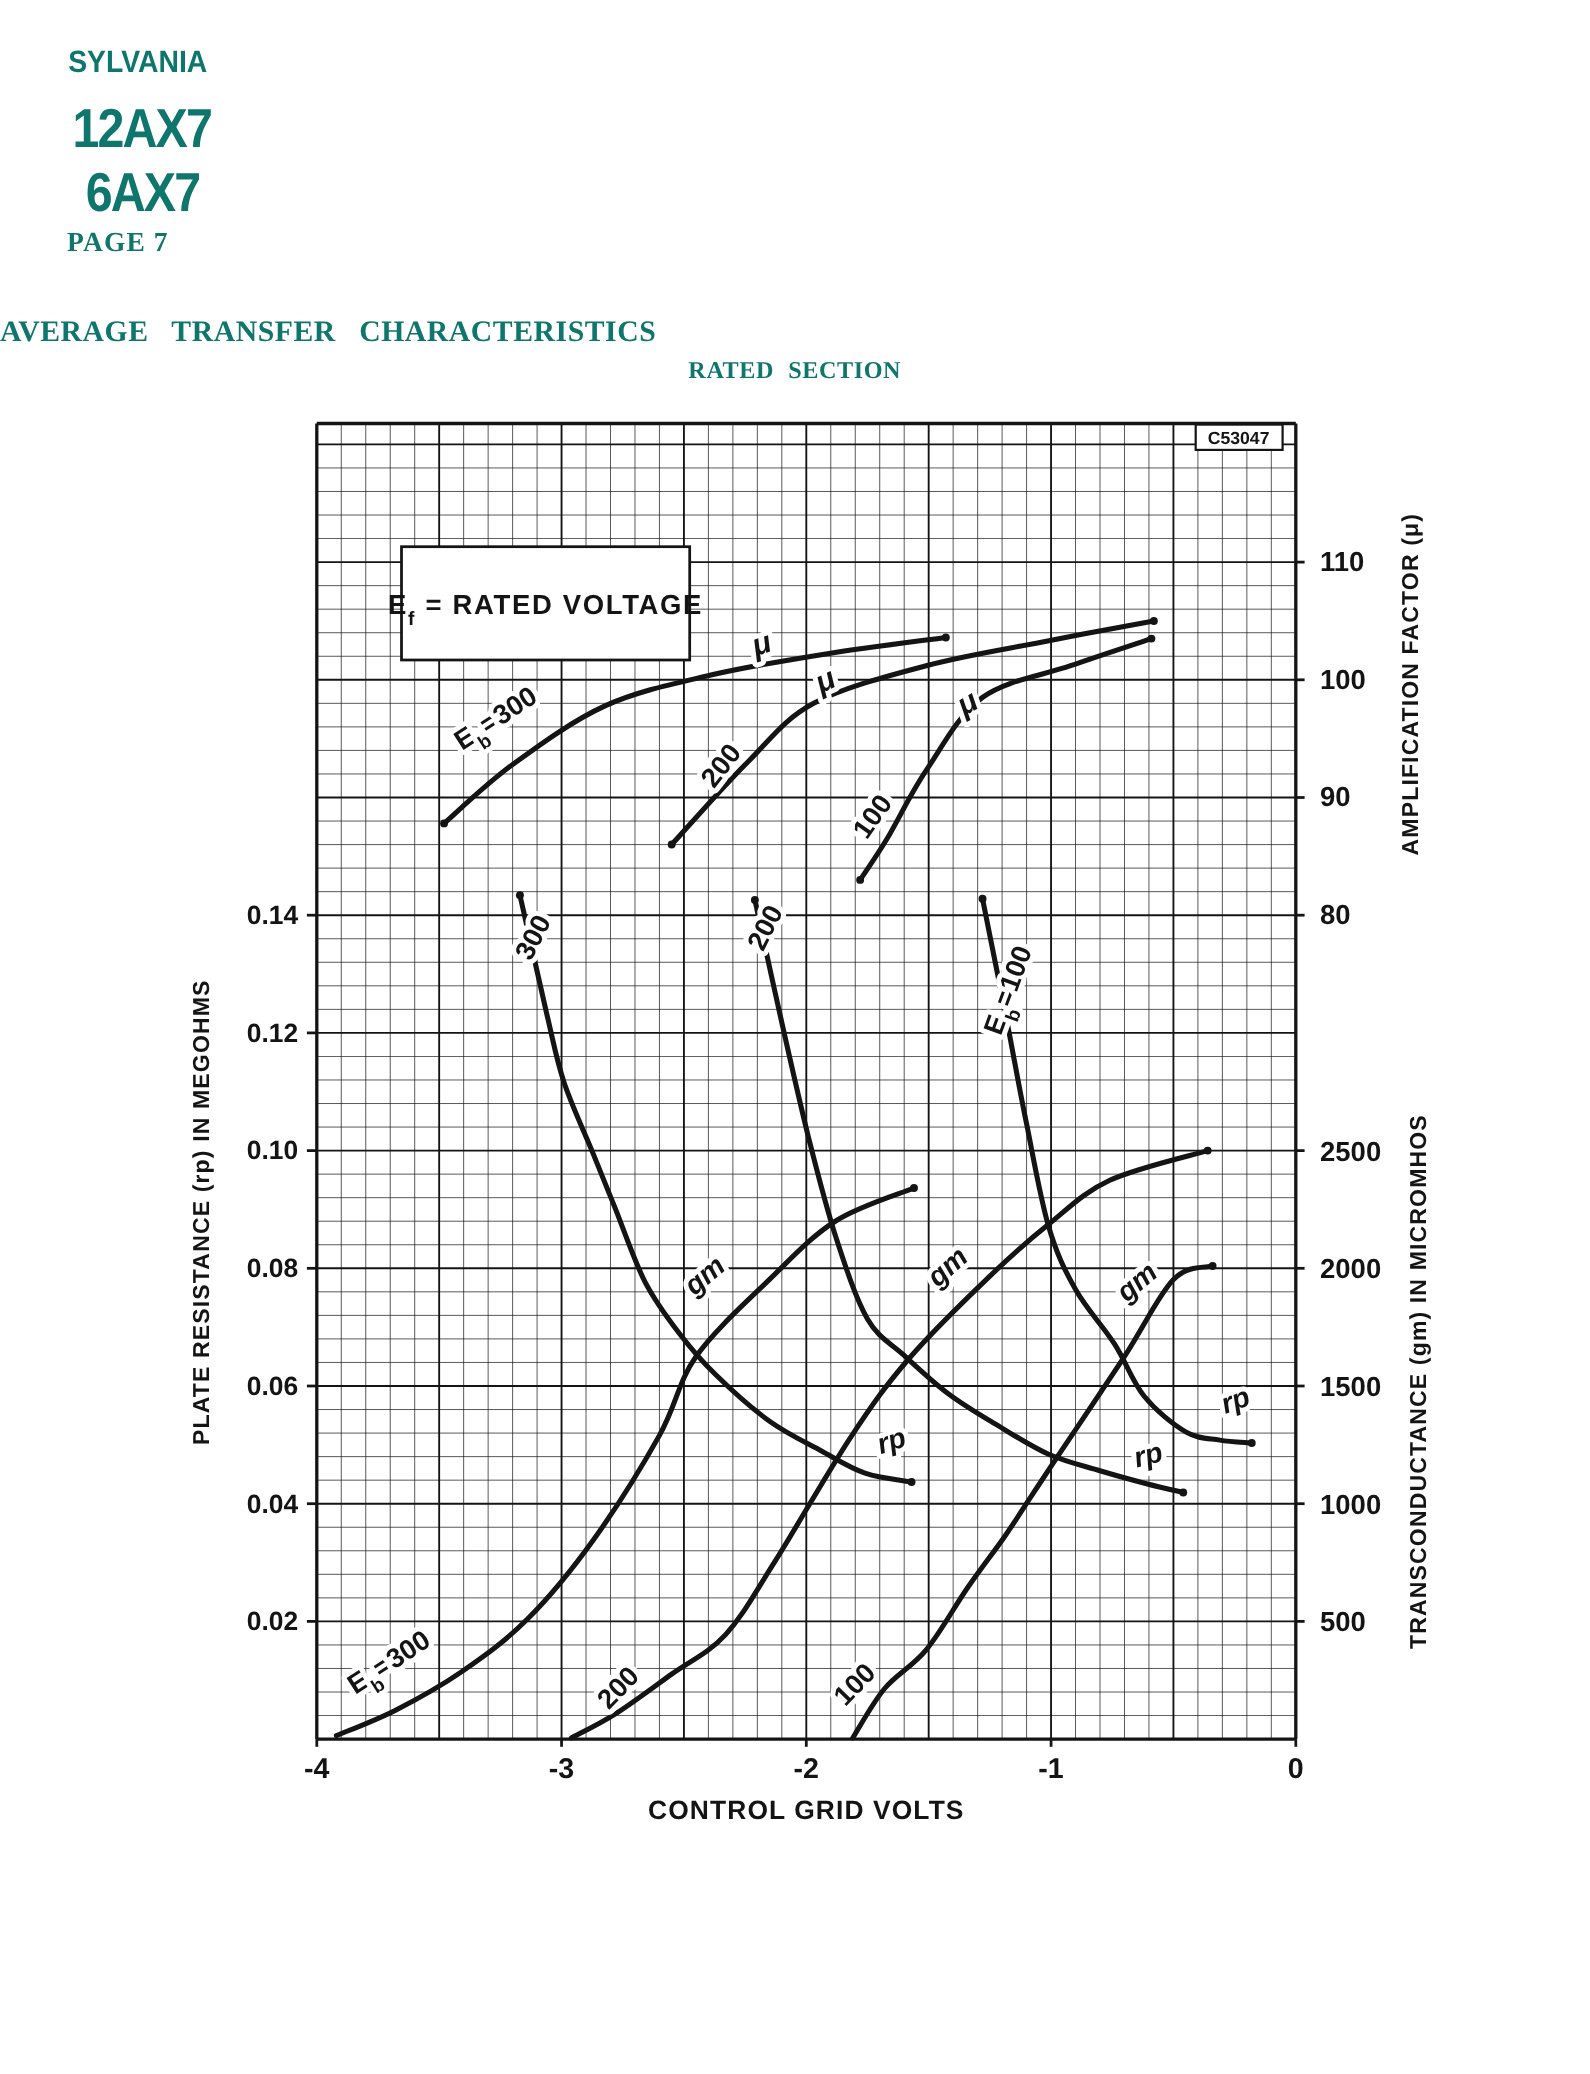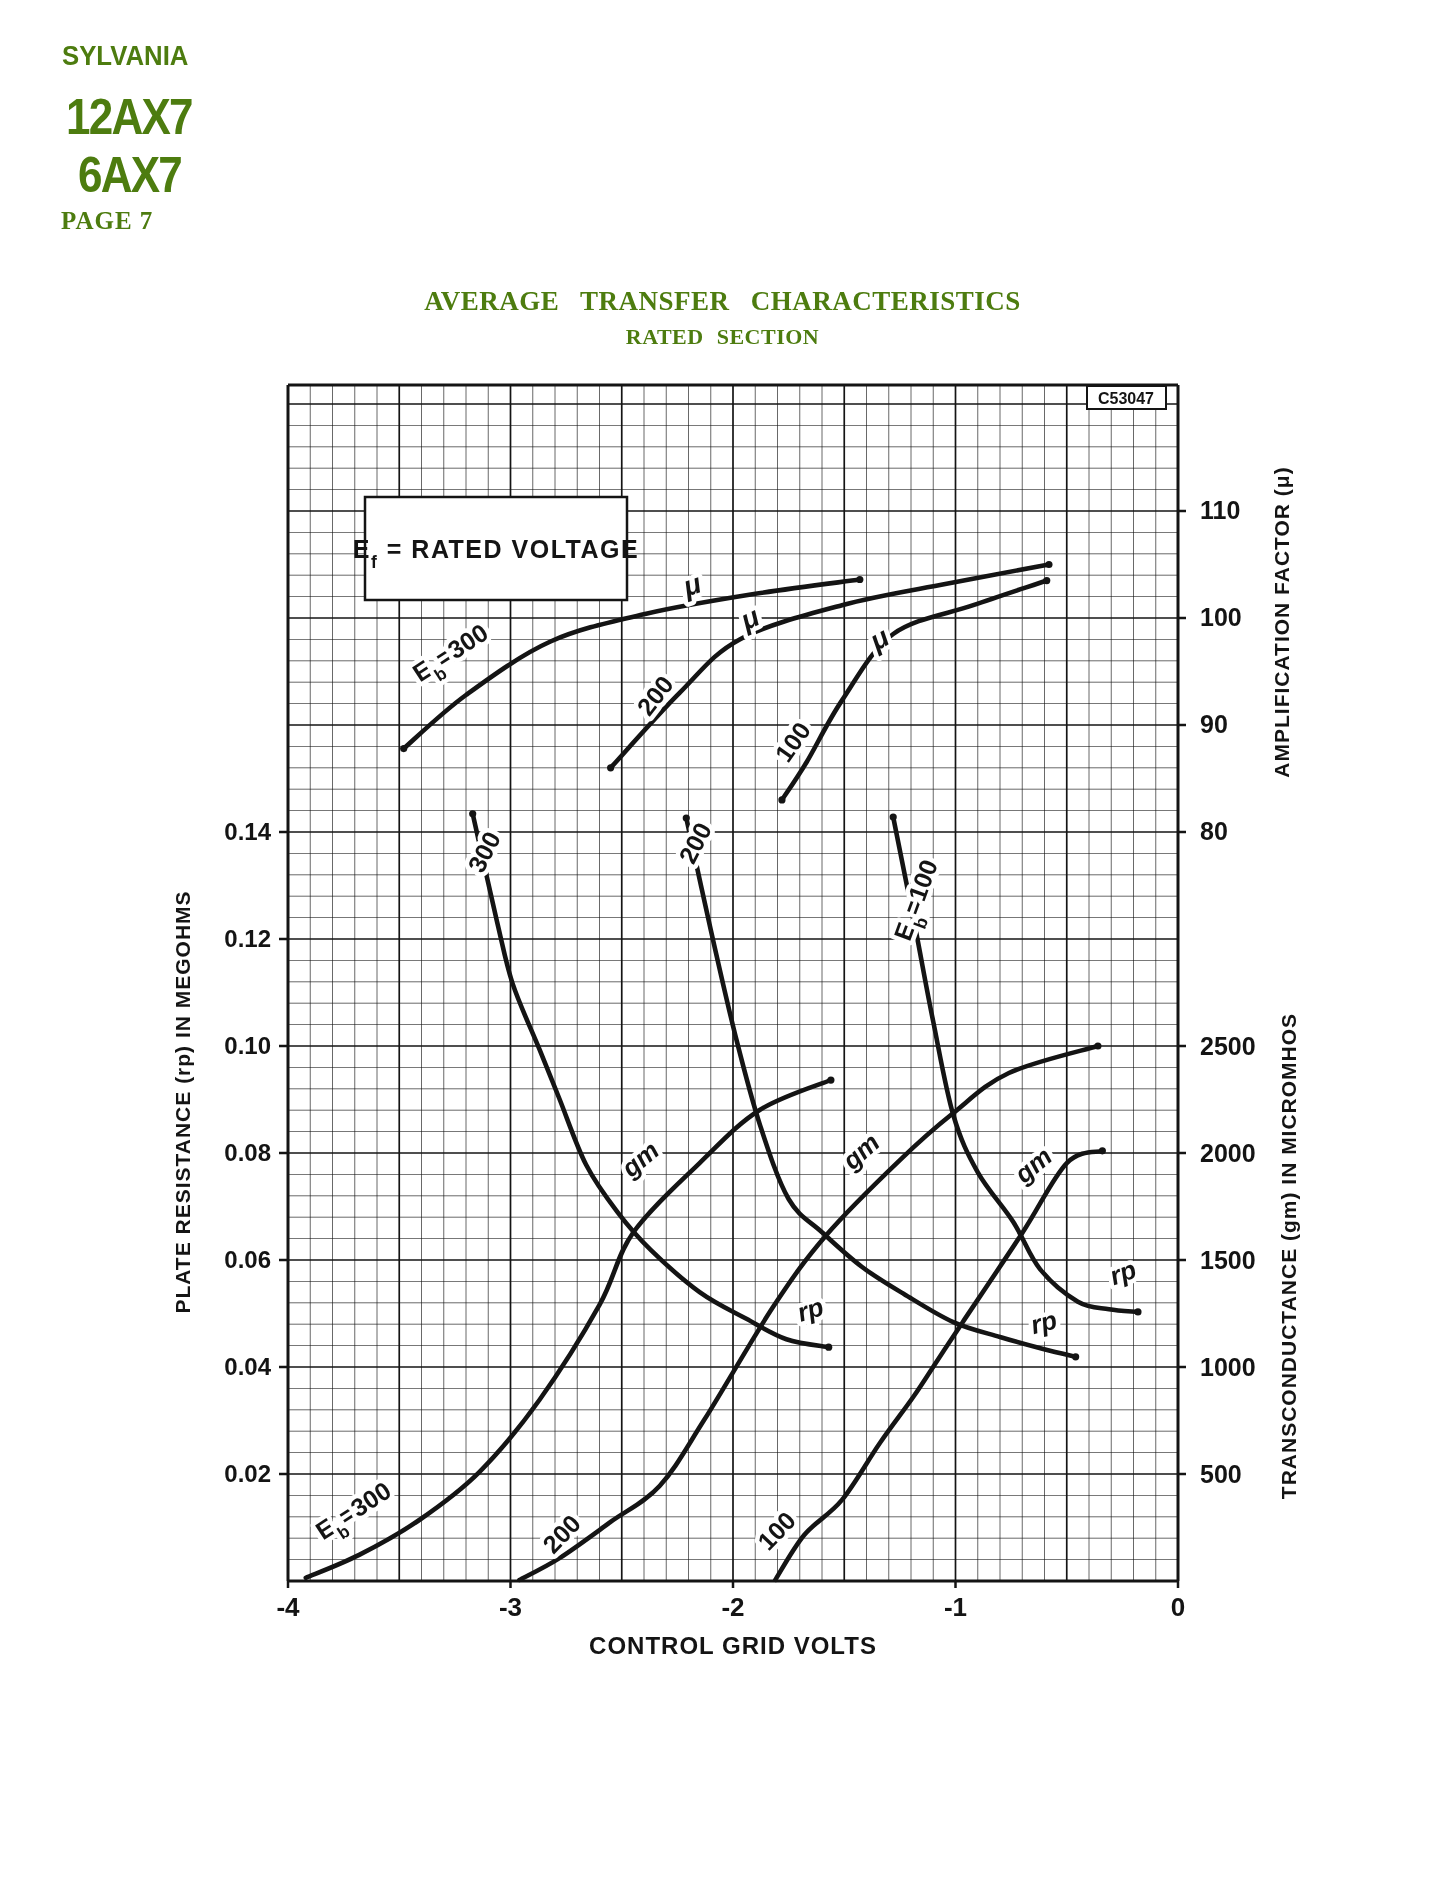--- a/index.html
+++ b/index.html
@@ -1,37 +1,37 @@
 <!DOCTYPE html>
 <html><head>
 <meta charset="utf-8">
 <style>
   html,body{margin:0;padding:0;background:#e8e8e8;}
   .page{
     position:relative; width:1445px; height:1885px; background:#ffffff;
-    font-family:"Liberation Sans", sans-serif; color:#4d7c0f; overflow:hidden;
+    font-family:"Liberation Sans", sans-serif; color:#0f766e; overflow:hidden;
   }
   .brand{
     position:absolute; left:62px; top:40px; font-size:28px; font-weight:bold;
     letter-spacing:0px; transform:scaleX(.92); transform-origin:left;
   }
   .model1{
     position:absolute; left:66px; top:88px; font-size:50px; font-weight:bold;
     letter-spacing:-2px; transform:scaleX(.88); transform-origin:left;
   }
   .model2{
     position:absolute; left:78px; top:146px; font-size:50px; font-weight:bold;
     letter-spacing:-2px; transform:scaleX(.88); transform-origin:left;
   }
   .pagelabel{
     position:absolute; left:61px; top:207px; font-family:"Liberation Serif", serif;
     font-size:25px; font-weight:bold; letter-spacing:1px;
   }
   .title{
-    position:absolute; left:0; top:286px; width:1445px; text-align:center;
+    position:absolute; left:0; top:286px; width:1445px; 
     font-family:"Liberation Serif", serif; font-size:27px; font-weight:bold;
     word-spacing:14px; letter-spacing:0.5px;
   }
   .subtitle{
     position:absolute; left:0; top:324px; width:1445px; text-align:center;
     font-family:"Liberation Serif", serif; font-size:22px; font-weight:bold;
     word-spacing:7px; letter-spacing:0.5px;
   }
   svg text{ fill:#141414; }
   .axis-title{ font-weight:bold; letter-spacing:1px; }

